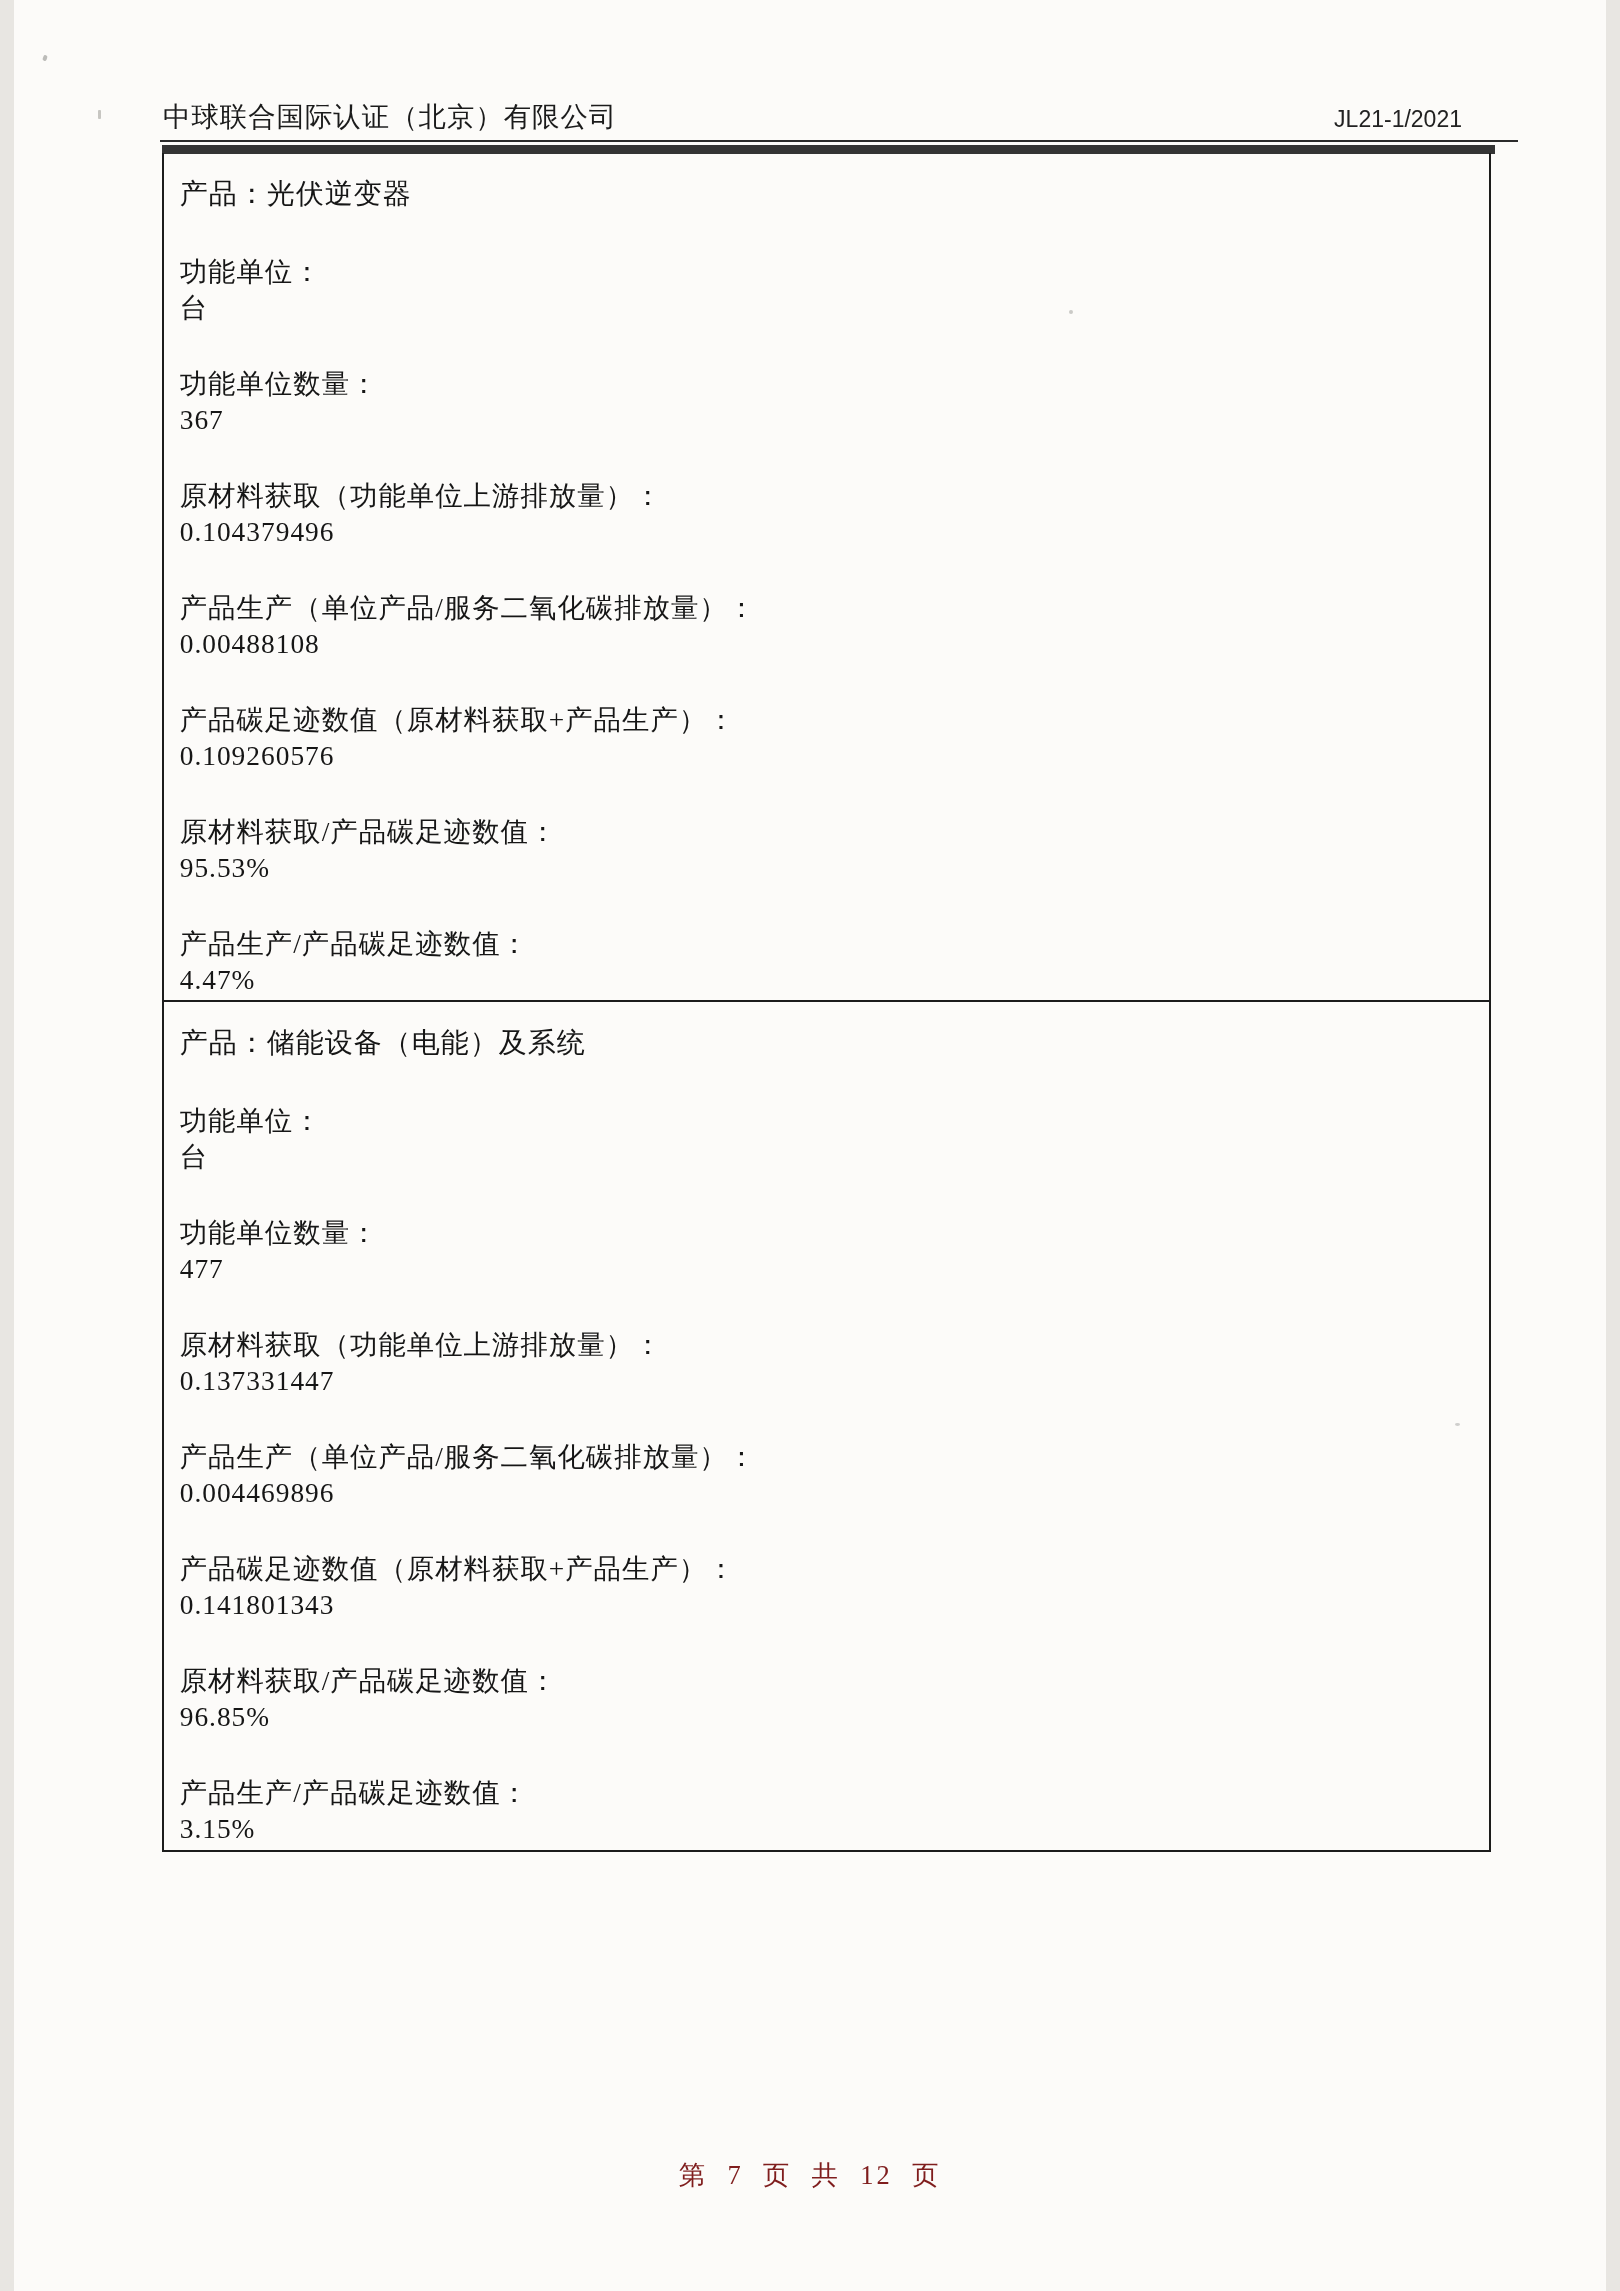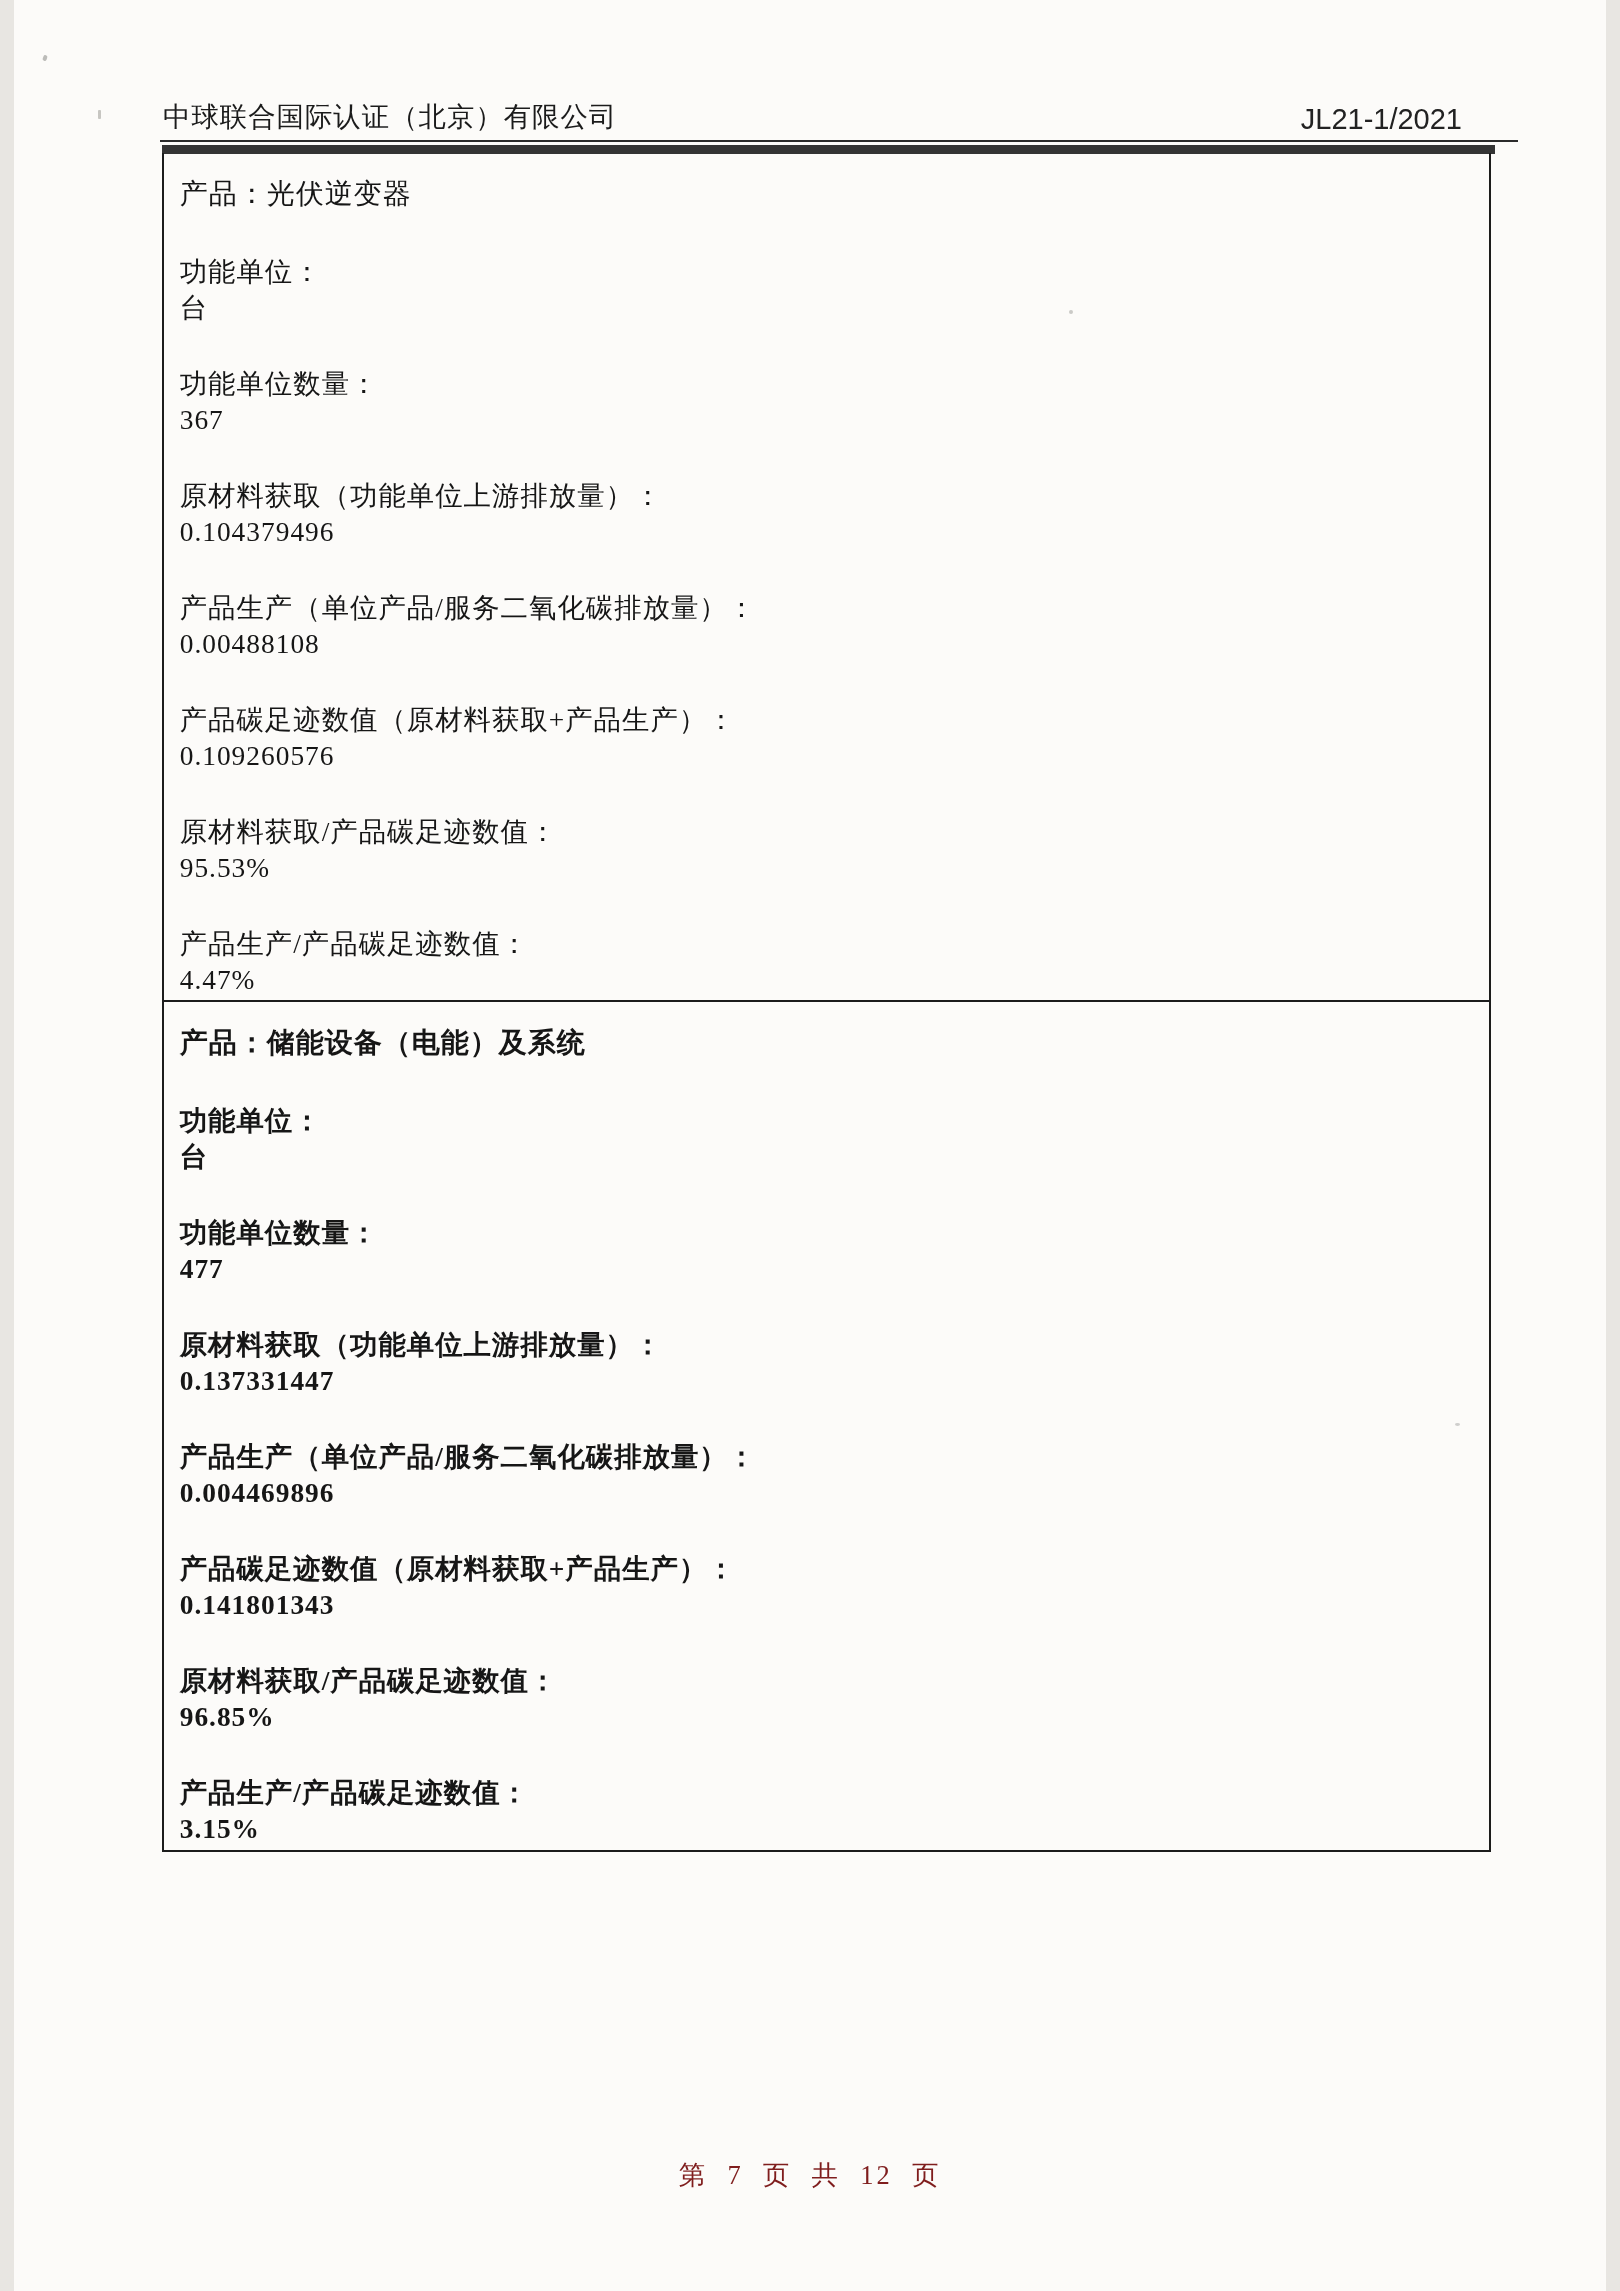--- a/index.html
+++ b/index.html
@@ -26,21 +26,21 @@
     line-height: 31px;
     letter-spacing: 1px;
     color: #1b1b1b;
     white-space: nowrap;
   }
   .header-docnum {
     position: absolute;
     right: 144px;
     top: 104px;
     font-family: "Liberation Sans", "DejaVu Sans", sans-serif;
-    font-size: 29px;
+    font-size: 23px;
     line-height: 31px;
     color: #222;
     white-space: nowrap;
   }
   .rule-thin {
     position: absolute;
     left: 146px;
     top: 140px;
     width: 1358px;
     height: 2px;
@@ -67,21 +67,20 @@
   .product-box.first {
     top: 153px;
     height: 849px;
     border-top: none;
     border-bottom-width: 2px;
   }
   .product-box.second {
     top: 1002px;
     height: 850px;
     border-top: none;
-    font-weight: bold;
   }
   .product-title {
     font-size: 28px;
     line-height: 35px;
     letter-spacing: 1px;
     margin: 17px 0 43px 0;
     white-space: nowrap;
   }
   .field { margin: 0 0 40px 0; }
   .field-label {

